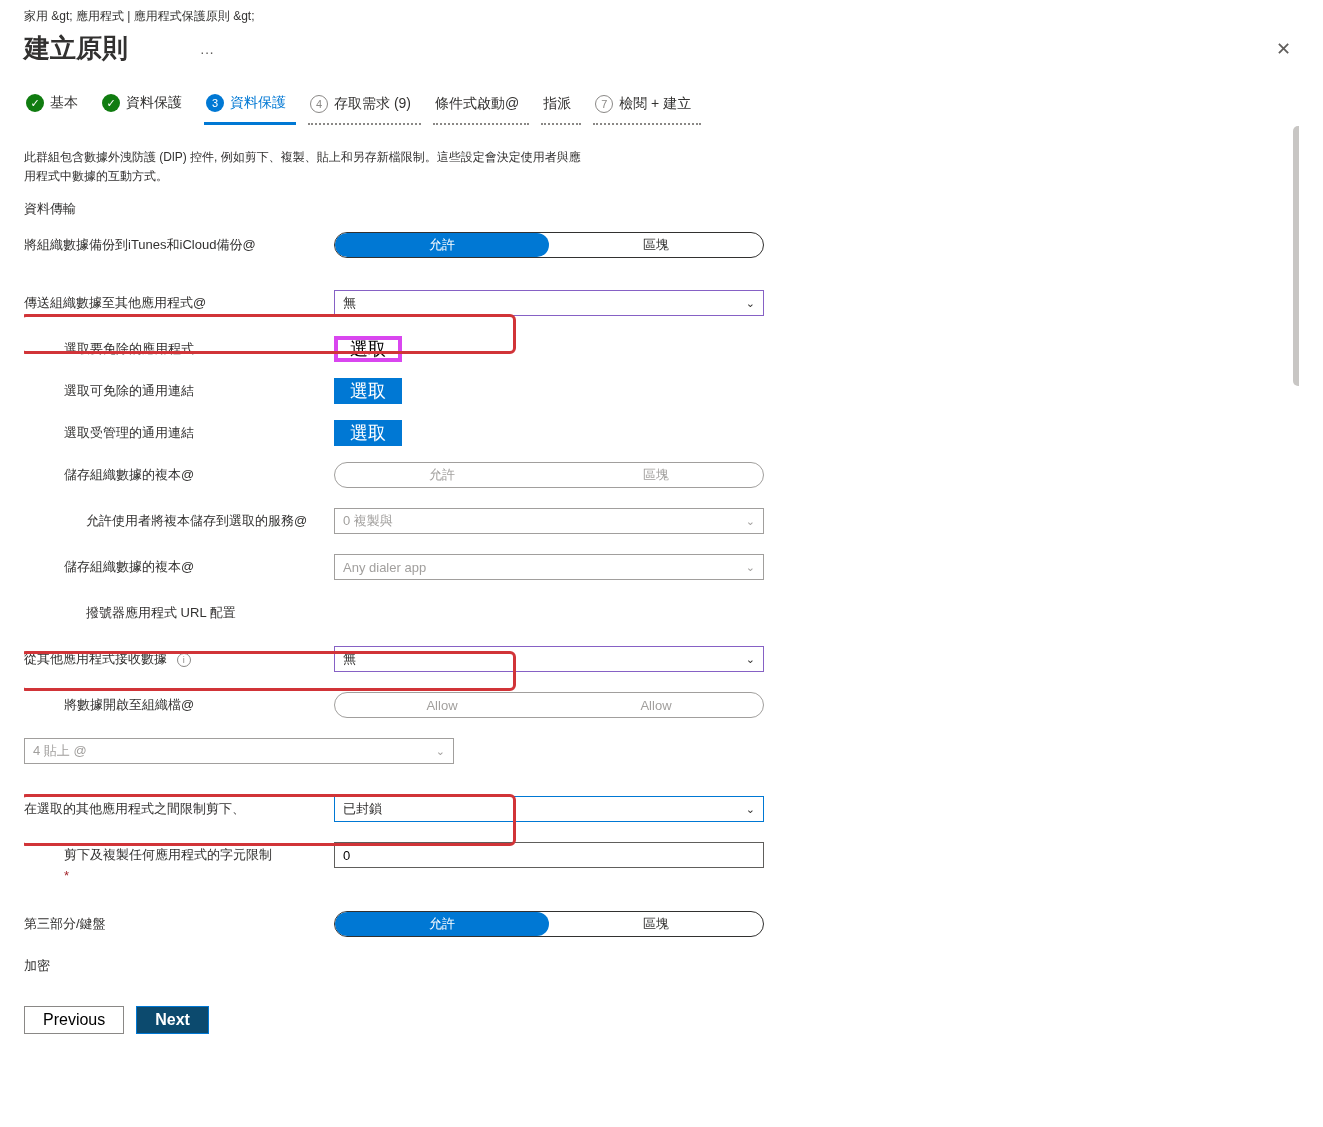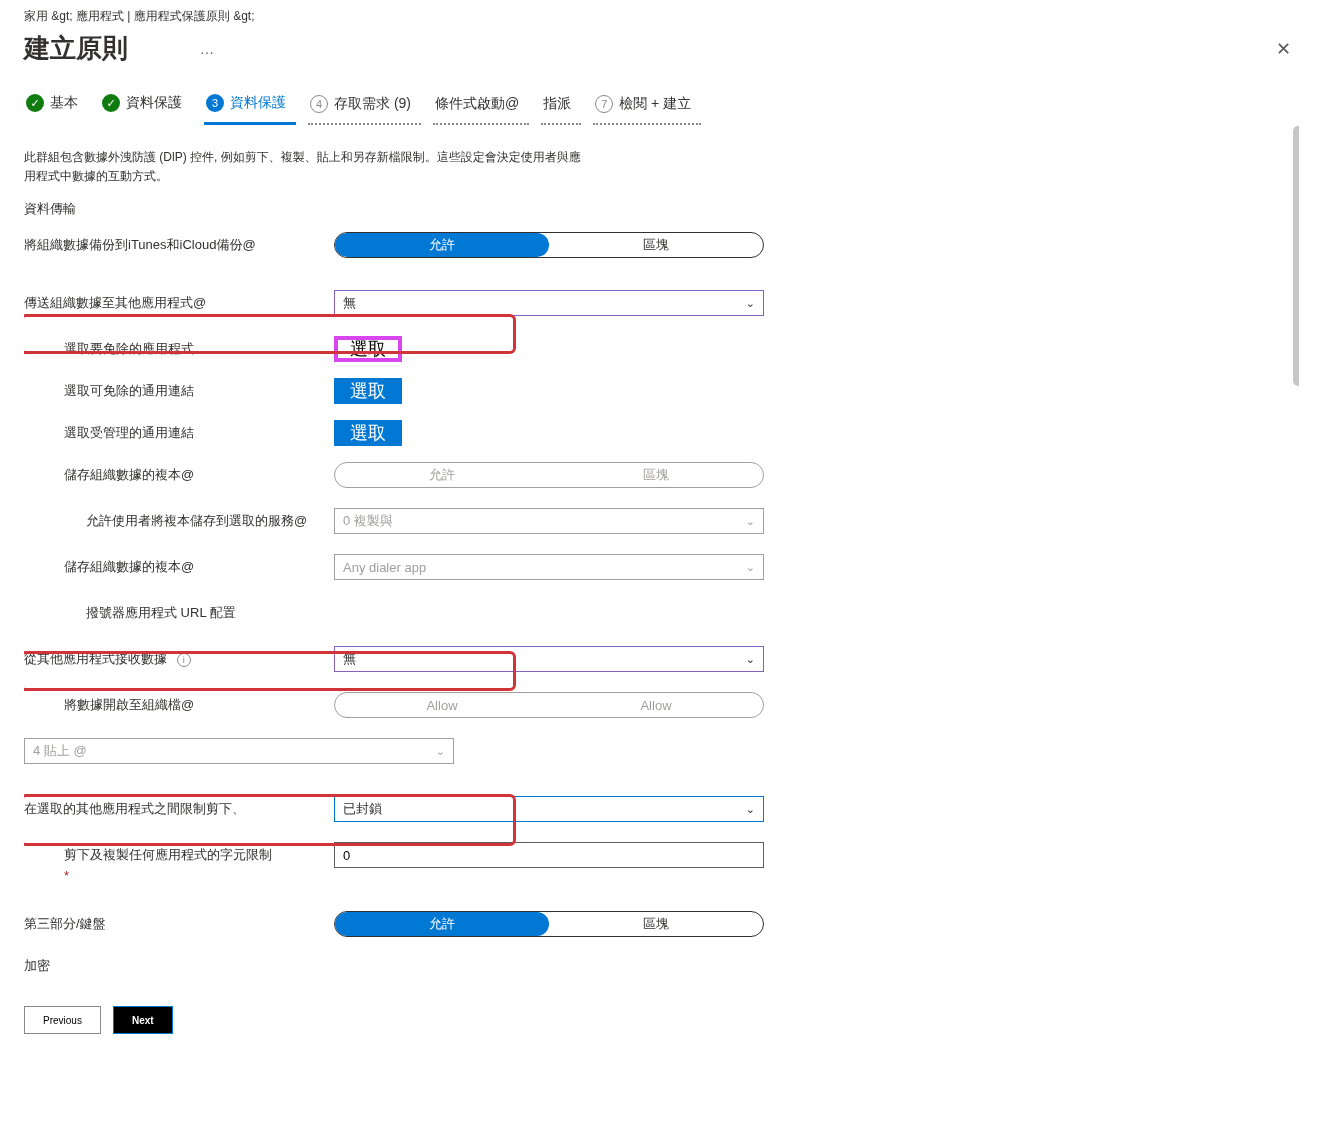--- a/index.html
+++ b/index.html
@@ -39,22 +39,22 @@
   .dropdown.purple { border-color:#8661c5; }
   .dropdown.blue { border-color:#0078d4; }
   .chevron { font-size:11px; color:inherit; }
   .textbox { width:430px; height:26px; border:1px solid #605e5c; padding:0 8px; font-size:13px; }
   .small-btn { display:inline-flex; align-items:center; justify-content:center; min-width:68px; height:26px; padding:0 12px; font-size:18px; border:4px solid #d946ef; background:#fff; cursor:pointer; }
   .small-btn.primary { background:#0078d4; color:#fff; border-color:#0078d4; }
   .red-box { position:absolute; border:3px solid #d13438; border-radius:6px; pointer-events:none; }
   .info-icon { display:inline-block; width:14px; height:14px; border:1px solid #8a8886; border-radius:50%; font-size:9px; text-align:center; line-height:12px; color:#8a8886; margin-left:6px; }
   .req-star { color:#a4262c; display:block; font-size:13px; margin-top:2px; }
   .footer { position:absolute; left:24px; bottom:26px; display:flex; gap:12px; }
-  .footer .btn { height:28px; padding:0 18px; font-size:10px; border:1px solid #8a8886; background:#fff; cursor:pointer;text-align:right; }
-  .footer .btn.primary { background:#000000; color:#fff; border-color:#0078d4; font-weight:600; }
+  .footer .btn { height:28px; padding:0 18px; font-size:16px; border:1px solid #8a8886; background:#fff; cursor:pointer;text-align:right; }
+  .footer .btn.primary { background:#0c4a6e; color:#fff; border-color:#0078d4; font-weight:600; }
   .gap-md { height:12px; }
 </style>
 </head>
 <body>
 
 <div class="page">
 
   <div class="breadcrumb">家用 &amp;gt;  應用程式 | 應用程式保護原則 &amp;gt;</div>
 
   <div class="header-row">

